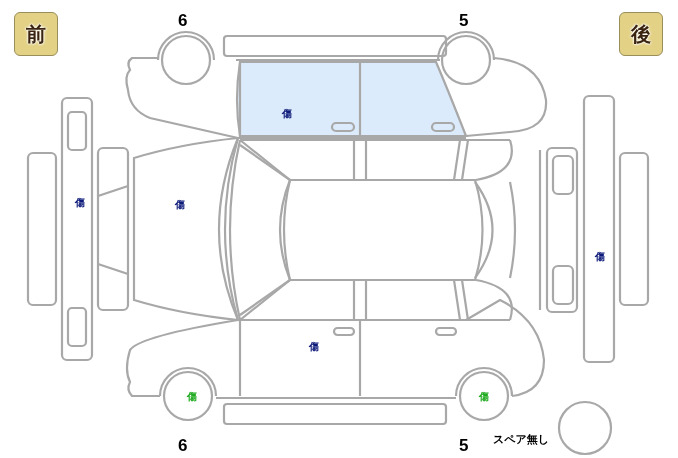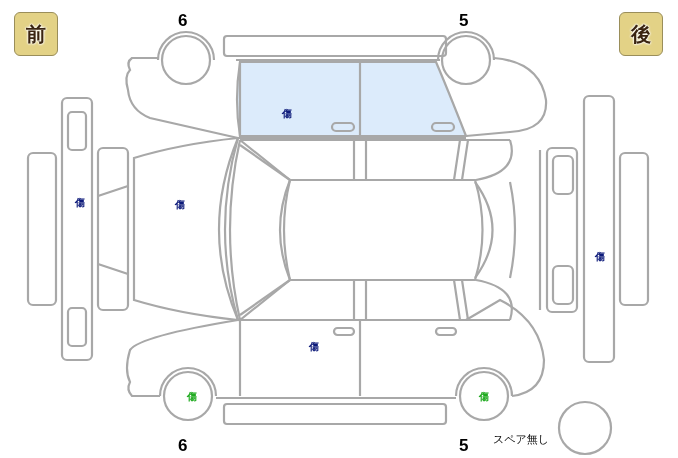--- a/index.html
+++ b/index.html
@@ -8,21 +8,21 @@
       position: absolute; width: 44px; height: 44px;
       background: #e3d286; border: 1px solid #9a8e5a; border-radius: 6px;
       box-sizing: border-box; display: flex; align-items: center; justify-content: center;
       font-size: 20px; font-weight: bold; color: #3a2410;
       text-shadow: 0 0 2px #fff, 0 0 2px #fff, 0 0 3px #fff;
     }
     .num { position: absolute; font-family: "Liberation Sans", sans-serif; font-weight: bold; font-size: 17px; color: #000; }
     .mark { position: absolute; font-size: 10px; font-weight: bold; line-height: 12px; }
     .mark.blue { color: #0d1a7a; }
     .mark.green { color: #1faa1f; }
-    .spare-label { position: absolute; font-size: 11px; color: #000; }
+    .spare-label { position: absolute; font-size: 11px; color: #000; font-weight: bold; }
     svg { position: absolute; left: 0; top: 0; }
   </style>
 </head>
 <body>
 
 <svg width="678" height="458" viewBox="0 0 678 458">
   <g fill="none" stroke="#a8a8a8" stroke-width="2.2">
 
     <path d="M240 62 L436 62 Q448 90 466 136 L240 136 Q234 100 240 62 Z" fill="#dcebfb"></path>
 

